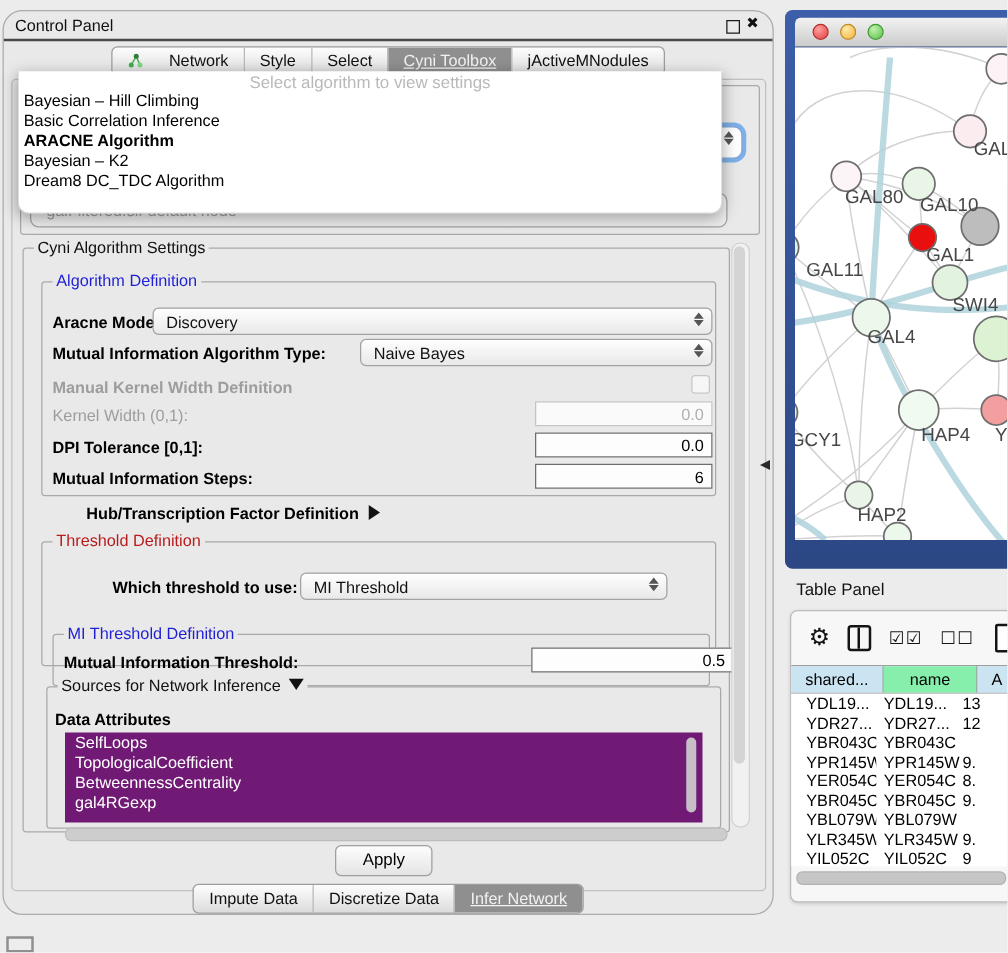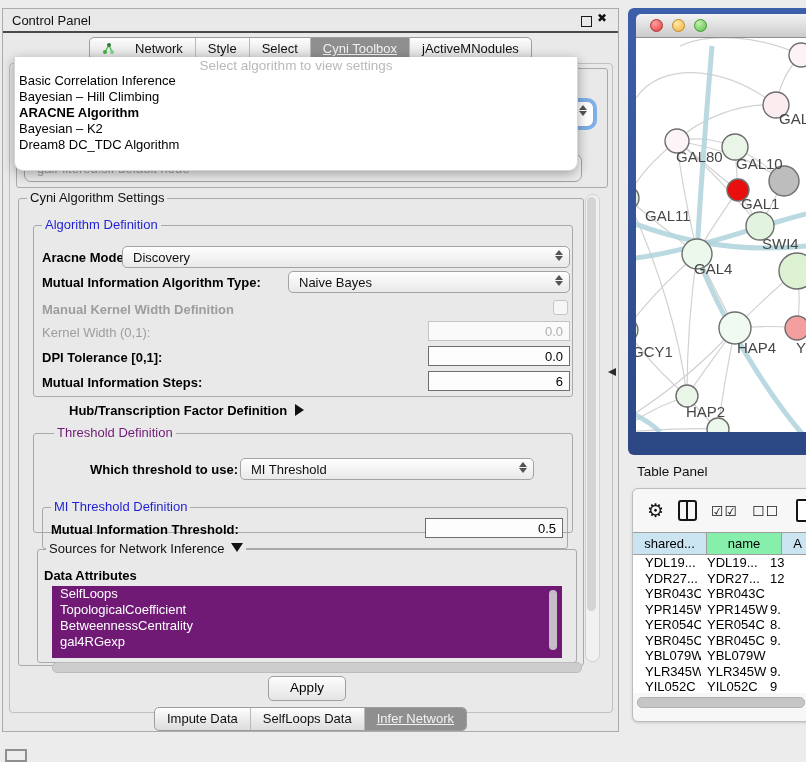--- a/index.html
+++ b/index.html
@@ -2,40 +2,40 @@
 <html><head>
 <meta charset="utf-8">
 <style>
   html,body{margin:0;padding:0;}
   body{font-family:"Liberation Sans","DejaVu Sans",sans-serif;}
   .screen{position:relative;width:806px;height:762px;overflow:hidden;background:#ececec;}
   .abs{position:absolute;}
 
   
   .control-panel{left:2px;top:8px;width:615px;height:722px;background:#e9e9e9;
-    border:1px solid #ababab;border-radius:0;}
+    border:1px solid #ababab;border-radius:16px;}
   .cp-title{left:9px;top:4px;font-size:13px;color:#111;}
   .cp-float{left:578px;top:7px;width:9px;height:9px;border:1.5px solid #1a1a1a;}
   .cp-close{left:594px;top:2px;font-size:12px;font-weight:bold;color:#111;}
   .cp-sep{left:0;top:22px;width:100%;height:2px;background:#4a4a4a;}
 
   .tabbar{left:0;top:28px;width:100%;display:flex;justify-content:center;}
   .tabs{display:inline-flex;border:1px solid #9d9d9d;border-radius:5px;overflow:hidden;
     background:linear-gradient(#fdfdfd,#dcdcdc);}
   .tab{padding:3px 12px 4px;font-size:13px;color:#111;border-left:1px solid #b9b9b9;
     display:flex;align-items:center;gap:20px;white-space:nowrap;}
   .tab:first-child{border-left:none;}
   .tab.selected{background:#8f8f8f;color:#f2f2f2;text-decoration:underline;}
 
   .inset{left:6px;top:54px;width:602px;height:648px;border:1px solid #c0c0c0;border-radius:4px;background:#e9e9e9;}
 
   
   .gb{position:absolute;border:1px solid #a9a9a9;border-radius:3px;}
   .gb>.gbt{position:absolute;top:-9px;left:8px;background:#e9e9e9;padding:0 3px;font-size:13px;color:#111;white-space:nowrap;}
-  .gbt.blue{color:#1f1fd4;}.gbt.green{color:#701a75;margin-left:12px;}
+  .gbt.blue{color:#1f1fd4;}.gbt.green{color:#b91c1c;}
 
   .lbl{position:absolute;font-size:13px;font-weight:bold;color:#000;white-space:nowrap;}
   .lbl.dis{color:#9d9d9d;}
   .combo{position:absolute;height:22px;border:1px solid #a3a3a3;border-radius:5px;
     background:linear-gradient(#fefefe,#e9e9e9);font-size:13px;color:#111;
     line-height:22px;padding-left:10px;box-sizing:border-box;}
   .stepper{position:absolute;right:6px;top:3px;display:flex;flex-direction:column;gap:1px;}
   .stepper i{width:0;height:0;border-left:4px solid transparent;border-right:4px solid transparent;}
   .stepper .up{border-bottom:5px solid #555;}
   .stepper .dn{border-top:5px solid #555;}
@@ -211,21 +211,21 @@
             <span>MI Threshold</span>
             <span class="stepper">
                 <i class="up"></i>
                 <i class="dn"></i>
               </span>
           </div>
 
           <div class="gb" style="left:8px;top:73px;width:524px;height:40px;">
             <span class="gbt blue">MI Threshold Definition</span>
             <div class="lbl" style="left:8px;top:14px;">Mutual Information Threshold:</div>
-            <div class="field" style="left:382px;top:10px;width:138px;">0.5</div>
+            <div class="field" style="left:382px;top:10px;width:162px;">0.5</div>
           </div>
         </div>
 
         <div class="gb" style="left:18px;top:350px;width:538px;height:112px;">
           <span class="gbt">
             <span>Sources for Network Inference</span><span class="tri-down"></span>
           </span>
           <div class="lbl" style="left:6px;top:18px;">Data Attributes</div>
           <div class="attr-list" style="left:14px;top:36px;width:510px;height:72px;">
             <div class="attr-item bold">SelfLoops</div>
@@ -244,34 +244,34 @@
 
       <div class="abs apply-btn">Apply</div>
     </div>
 
     <div class="abs bottom-tabbar">
       <div class="tabs">
         <div class="tab">
             <span>Impute Data</span>
           </div>
         <div class="tab">
-            <span>SelfLoops Data</span>
+            <span>Discretize Data</span>
           </div>
         <div class="tab selected">
             <span>Infer Network</span>
           </div>
       </div>
     </div>
   </div>
 
   <div class="abs popup">
     <div class="popup-head">Select algorithm to view settings</div>
     <div>
-      <div class="popup-item">Basic Correlation Inference</div>
-        <div class="popup-item">Bayesian – Hill Climbing</div>
+      <div class="popup-item">Bayesian – Hill Climbing</div>
+        <div class="popup-item">Basic Correlation Inference</div>
         <div class="popup-item bold">ARACNE Algorithm</div>
         <div class="popup-item">Bayesian – K2</div>
         <div class="popup-item">Dream8 DC_TDC Algorithm</div>
     </div>
   </div>
 
   <div class="abs net-window">
     <div class="net-titlebar">
       <div class="light red"></div>
       <div class="light yellow"></div>

